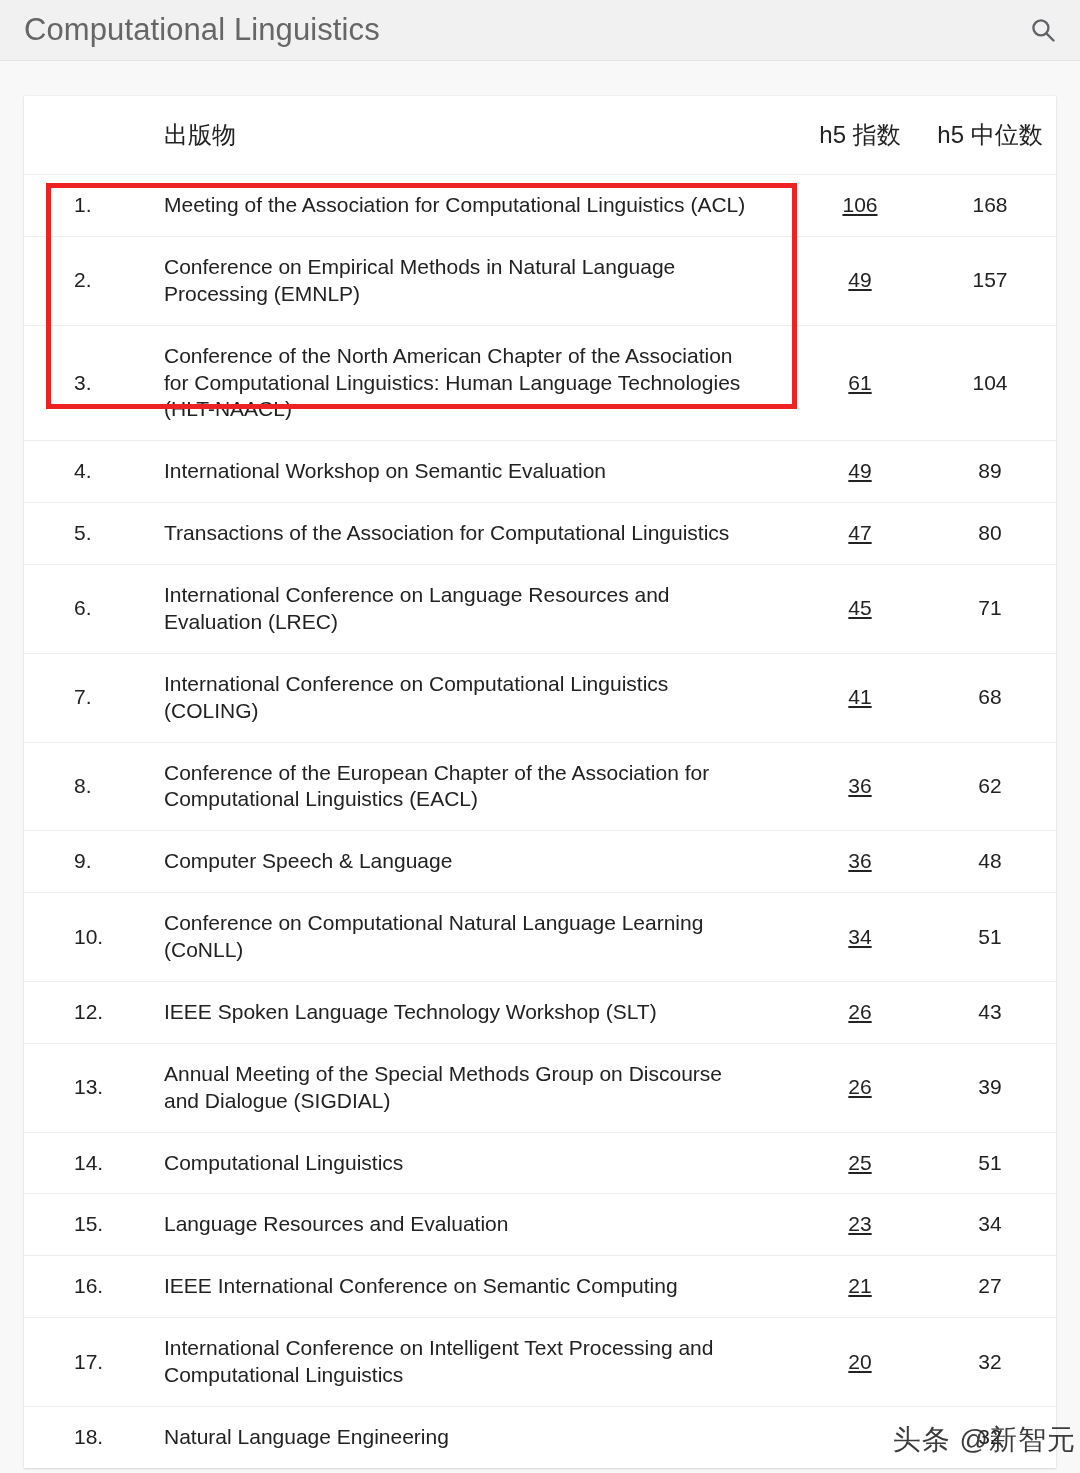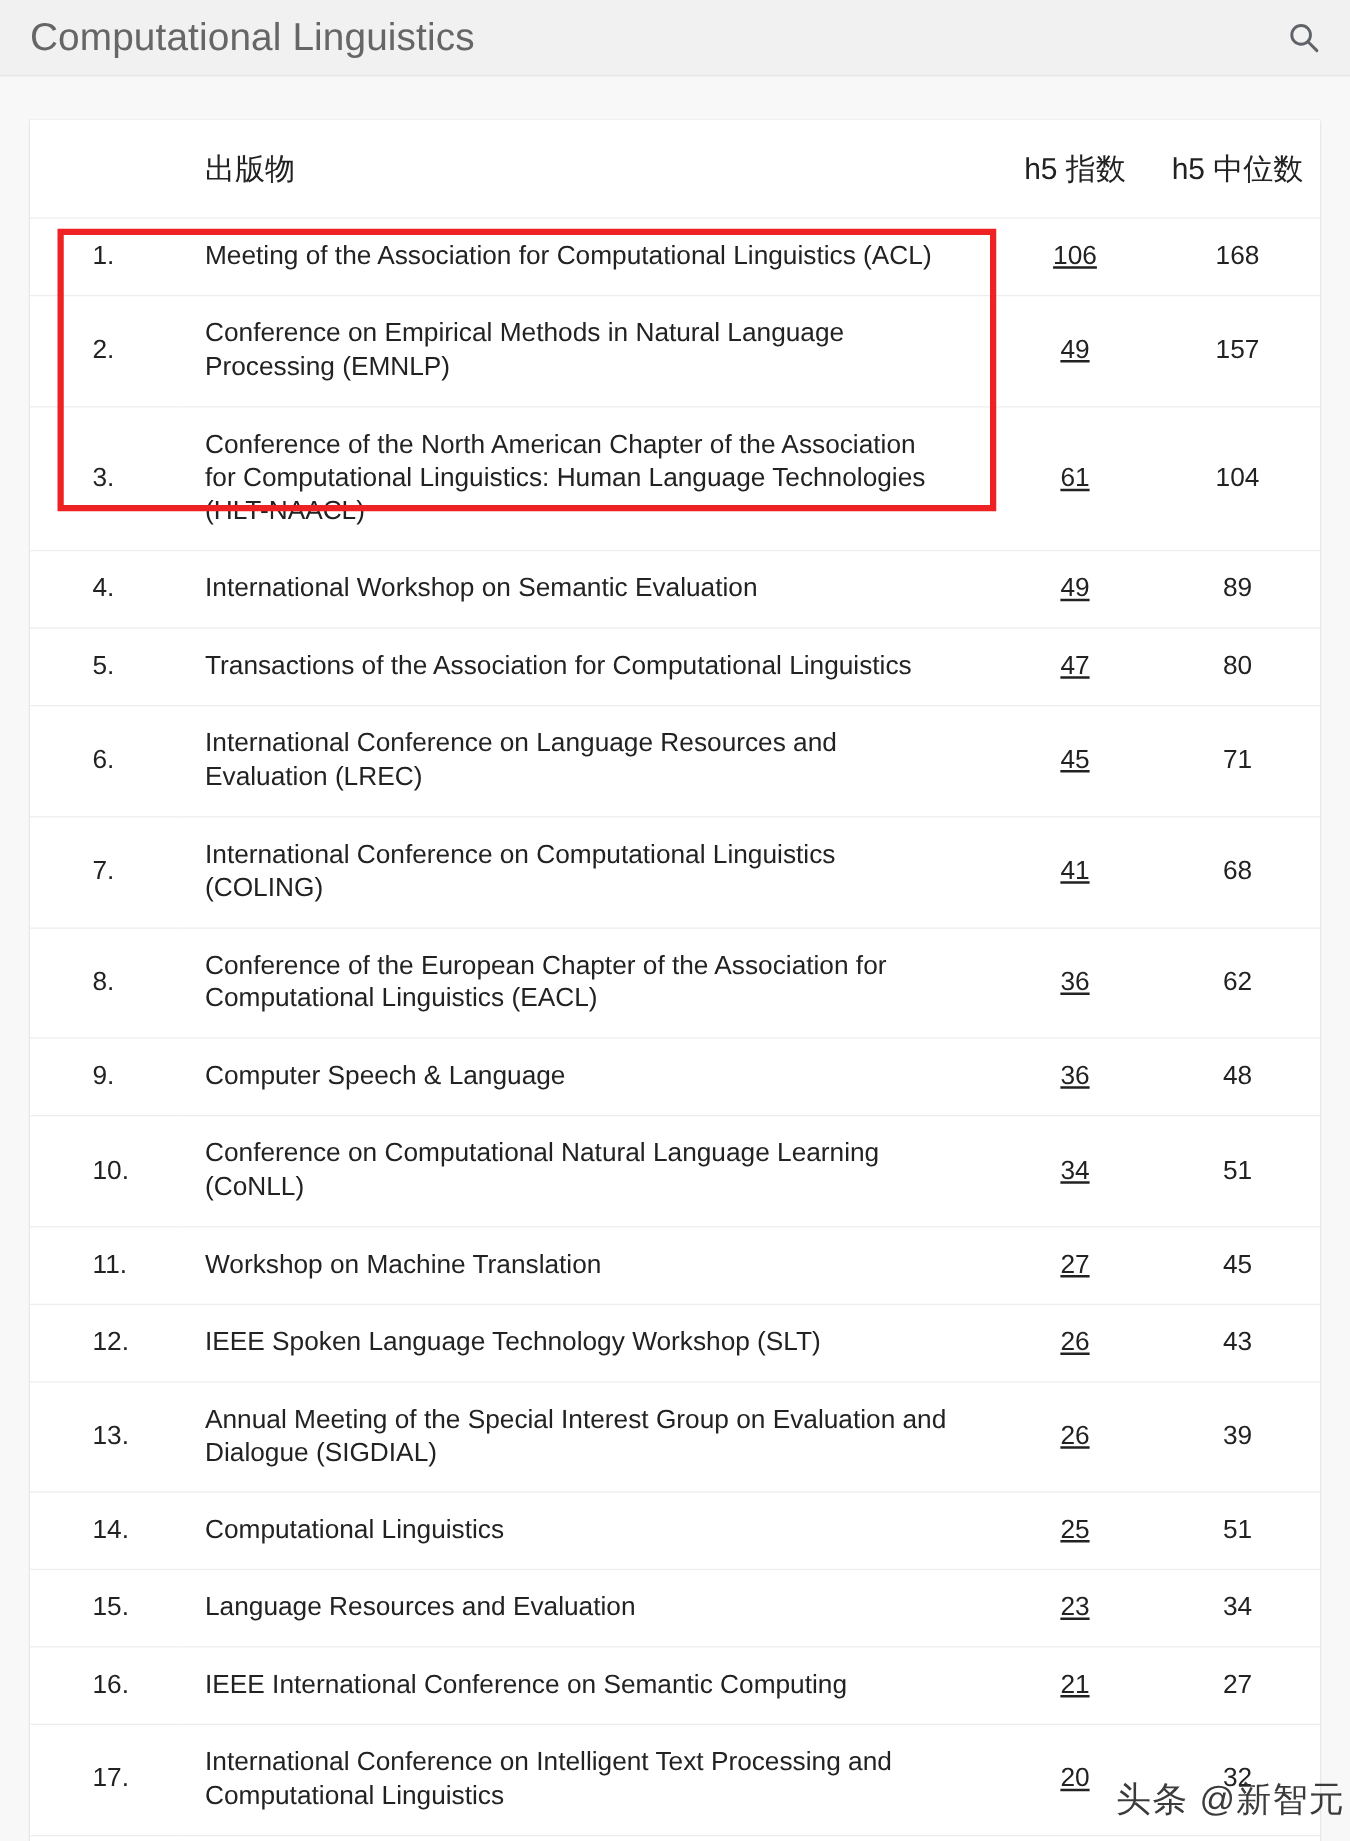--- a/index.html
+++ b/index.html
@@ -242,34 +242,28 @@
           <td class="td-h5"><span class="h5-link">36</span></td>
           <td class="td-median">48</td>
         </tr>
         <tr>
           <td class="td-rank">10.</td>
           <td class="td-pub">Conference on Computational Natural Language Learning (CoNLL)</td>
           <td class="td-h5"><span class="h5-link">34</span></td>
           <td class="td-median">51</td>
         </tr>
         <tr>
-          <td class="td-rank">11.</td>
-          <td class="td-pub">Workshop on Machine Translation</td>
-          <td class="td-h5"><span class="h5-link">27</span></td>
-          <td class="td-median">45</td>
-        </tr>
-        <tr>
           <td class="td-rank">12.</td>
           <td class="td-pub">IEEE Spoken Language Technology Workshop (SLT)</td>
           <td class="td-h5"><span class="h5-link">26</span></td>
           <td class="td-median">43</td>
         </tr>
         <tr>
           <td class="td-rank">13.</td>
-          <td class="td-pub">Annual Meeting of the Special Interest Group on Evaluation and Dialogue (SIGDIAL)</td>
+          <td class="td-pub">Annual Meeting of the Special Methods Group on Discourse and Dialogue (SIGDIAL)</td>
           <td class="td-h5"><span class="h5-link">26</span></td>
           <td class="td-median">39</td>
         </tr>
         <tr>
           <td class="td-rank">14.</td>
           <td class="td-pub">Computational Linguistics</td>
           <td class="td-h5"><span class="h5-link">25</span></td>
           <td class="td-median">51</td>
         </tr>
         <tr>

